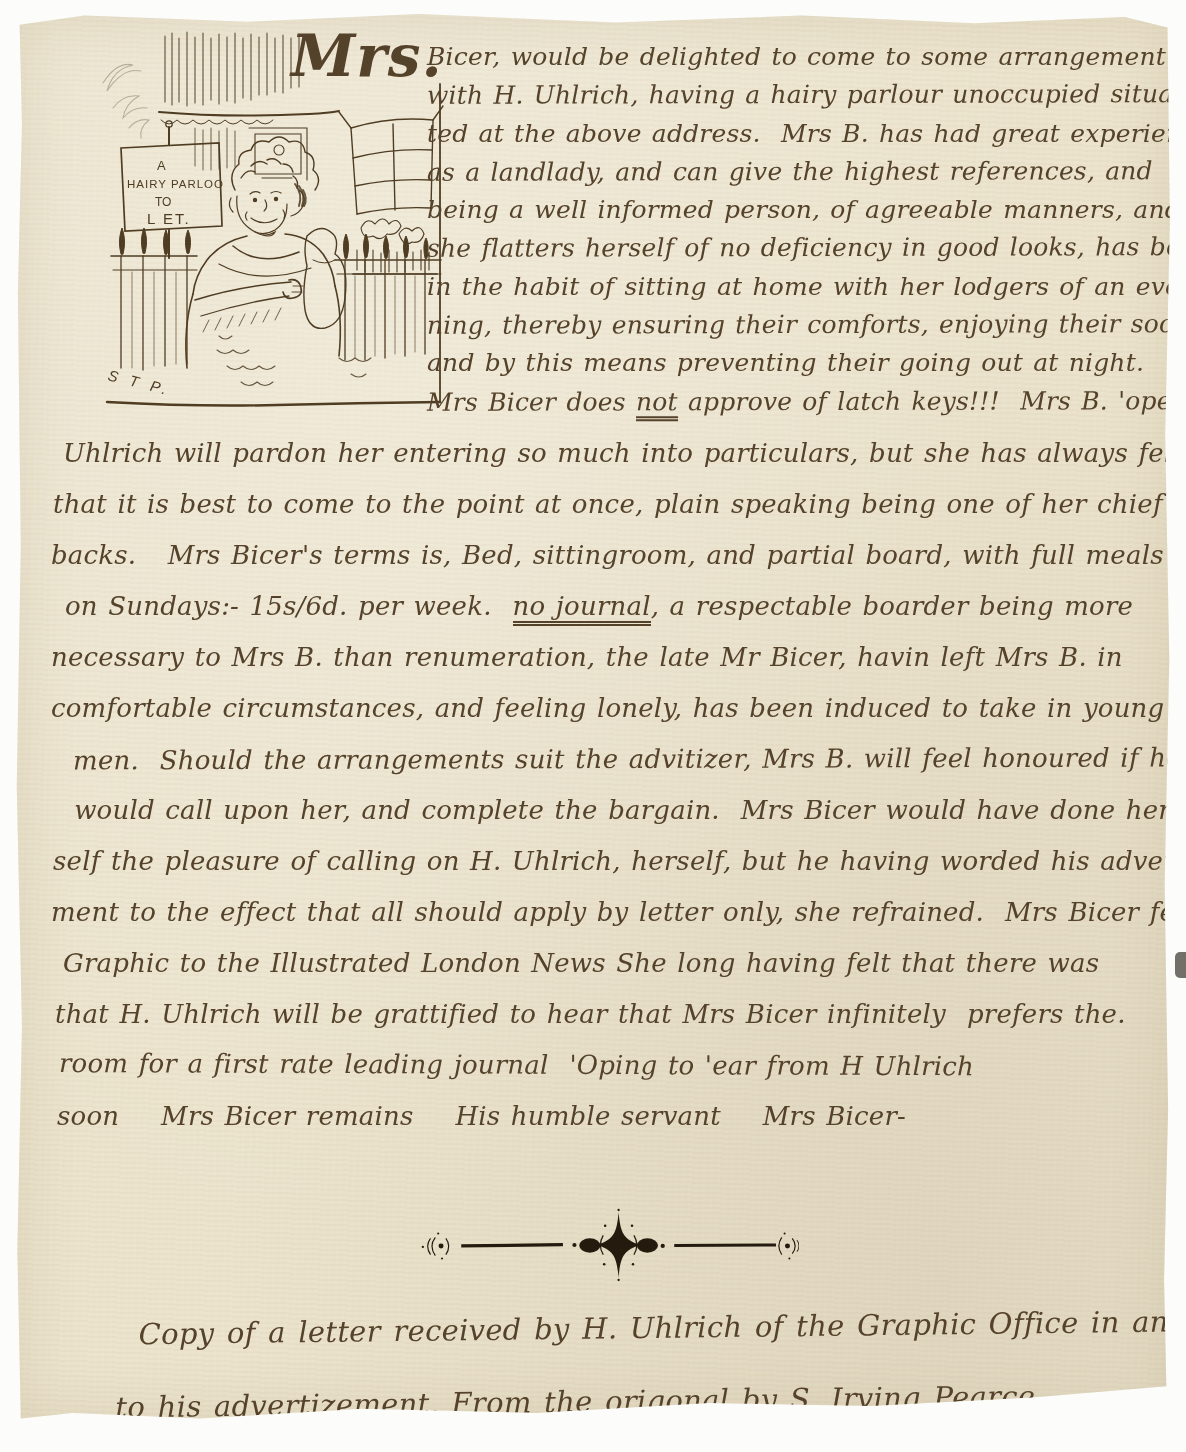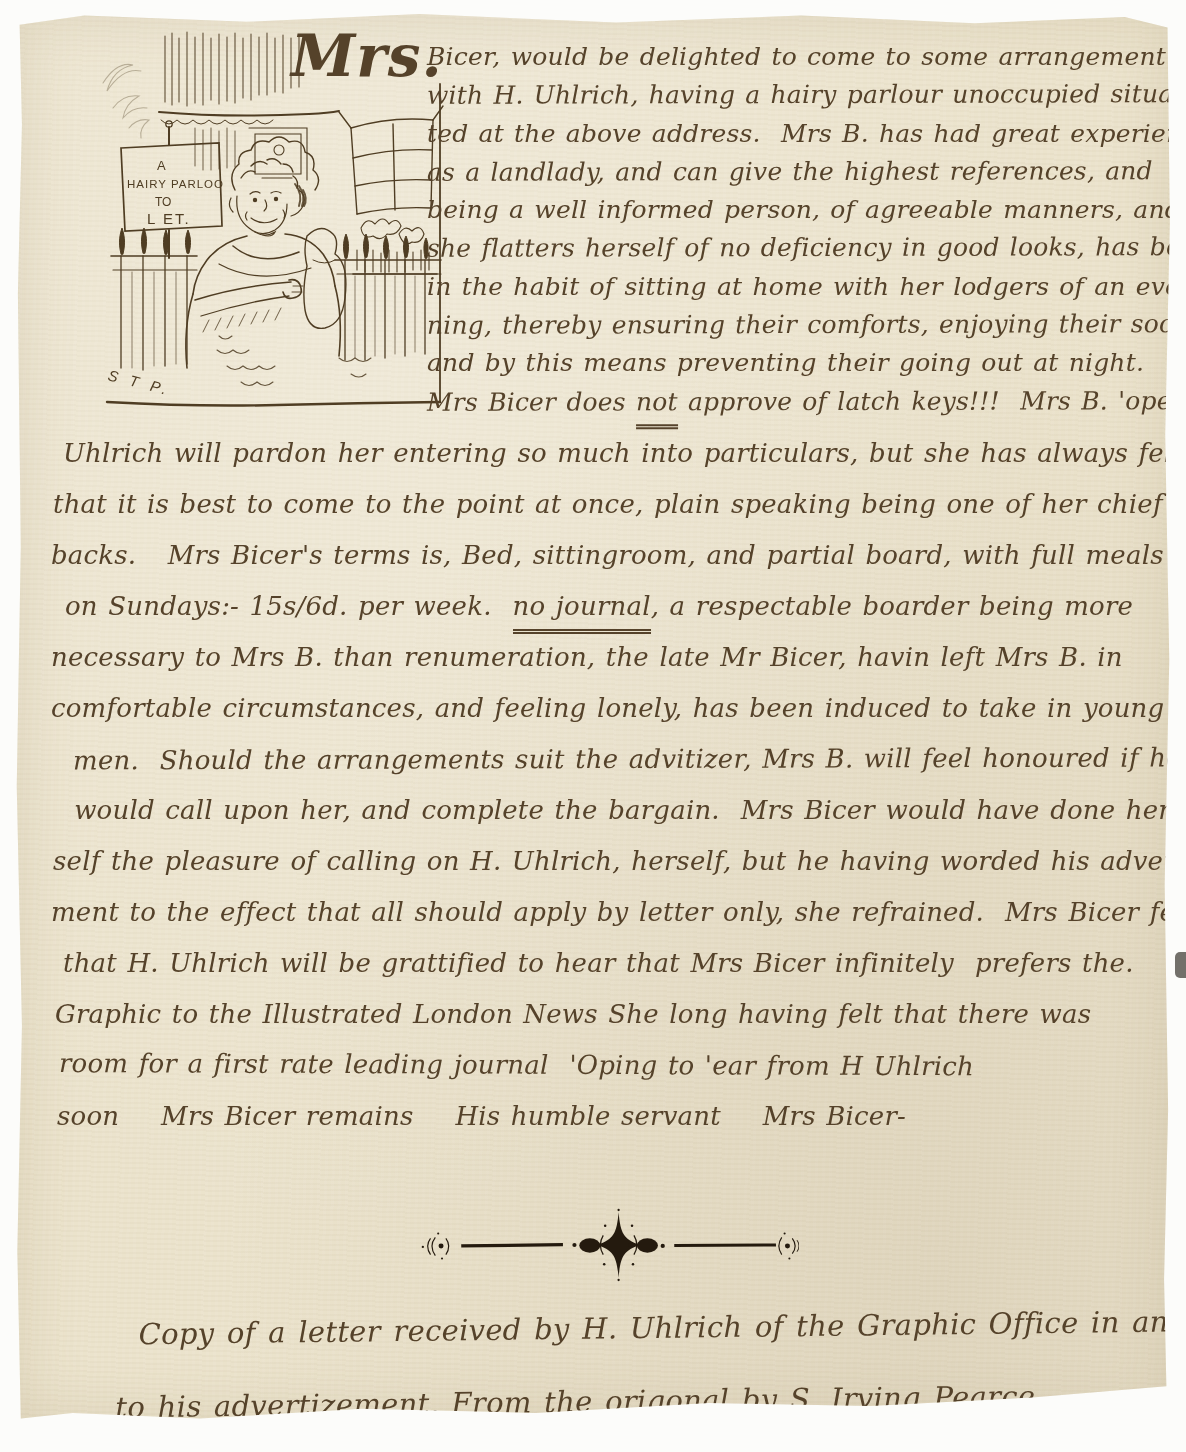--- a/index.html
+++ b/index.html
@@ -48,21 +48,21 @@
   .body-block .line:nth-child(13){margin-left:8px;transform:rotate(.2deg);}
   .body-block .line:nth-child(14){margin-left:6px;}
   .wrap-block .line:nth-child(even){transform:rotate(-.12deg);}
   .caption-block{
     position:absolute;left:100px;top:1280px;width:1060px;
     font-style:italic;font-size:29px;line-height:73px;
     letter-spacing:.3px;word-spacing:3px;
     transform:rotate(-.7deg);
   }
   .caption-block .line:nth-child(1){margin-left:24px;}
-  .uu{border-bottom:5px double #55422a;padding-bottom:8px;}
+  .uu{border-bottom:5px double #55422a;padding-bottom:0px;}
   .big-initial{
     position:absolute;left:276px;top:10px;
     font-style:italic;font-weight:bold;font-size:58px;
     letter-spacing:1px;
   }
   .illustration{position:absolute;left:84px;top:16px;}
   .divider{position:absolute;left:404px;top:1196px;}
   .smudge{
     position:absolute;left:1175px;top:952px;width:11px;height:26px;
     background:#46423a;border-radius:5px 0 0 5px;opacity:.75;
@@ -288,22 +288,22 @@
     <div class="line"><span>Uhlrich will pardon her entering so much into particulars, but she has always felt</span></div>
     <div class="line"><span>that it is best to come to the point at once, plain speaking being one of her chief draw-</span></div>
     <div class="line"><span>backs.   Mrs Bicer's terms is, Bed, sittingroom, and partial board, with full meals</span></div>
     <div class="line"><span>on Sundays:- 15s/6d. per week.  </span><span class="uu">no journal</span><span>, a respectable boarder being more</span></div>
     <div class="line"><span>necessary to Mrs B. than renumeration, the late Mr Bicer, havin left Mrs B. in</span></div>
     <div class="line"><span>comfortable circumstances, and feeling lonely, has been induced to take in young</span></div>
     <div class="line"><span>men.  Should the arrangements suit the advitizer, Mrs B. will feel honoured if he</span></div>
     <div class="line"><span>would call upon her, and complete the bargain.  Mrs Bicer would have done her</span></div>
     <div class="line"><span>self the pleasure of calling on H. Uhlrich, herself, but he having worded his advertize-</span></div>
     <div class="line"><span>ment to the effect that all should apply by letter only, she refrained.  Mrs Bicer feels</span></div>
+    <div class="line"><span>Graphic to the Illustrated London News She long having felt that there was</span></div>
     <div class="line"><span>that H. Uhlrich will be grattified to hear that Mrs Bicer infinitely  prefers the.</span></div>
-    <div class="line"><span>Graphic to the Illustrated London News She long having felt that there was</span></div>
     <div class="line"><span>room for a first rate leading journal  'Oping to 'ear from H Uhlrich</span></div>
     <div class="line"><span>soon    Mrs Bicer remains    His humble servant    Mrs Bicer-</span></div>
   </div>
 
   <div class="divider">
     <svg width="380" height="74" viewBox="0 0 396 76">
       <g fill="#241a0e" stroke="#241a0e">
 
         <circle cx="4" cy="40" r="1.2" stroke="none"></circle>
         <path d="M12,31 q-6,8 0,17" fill="none" stroke-width="1.2"></path>

